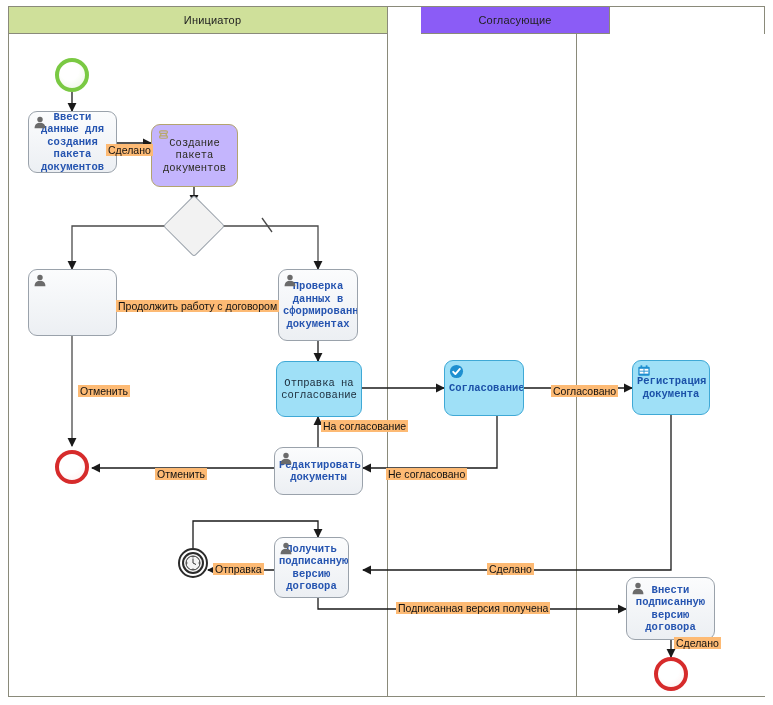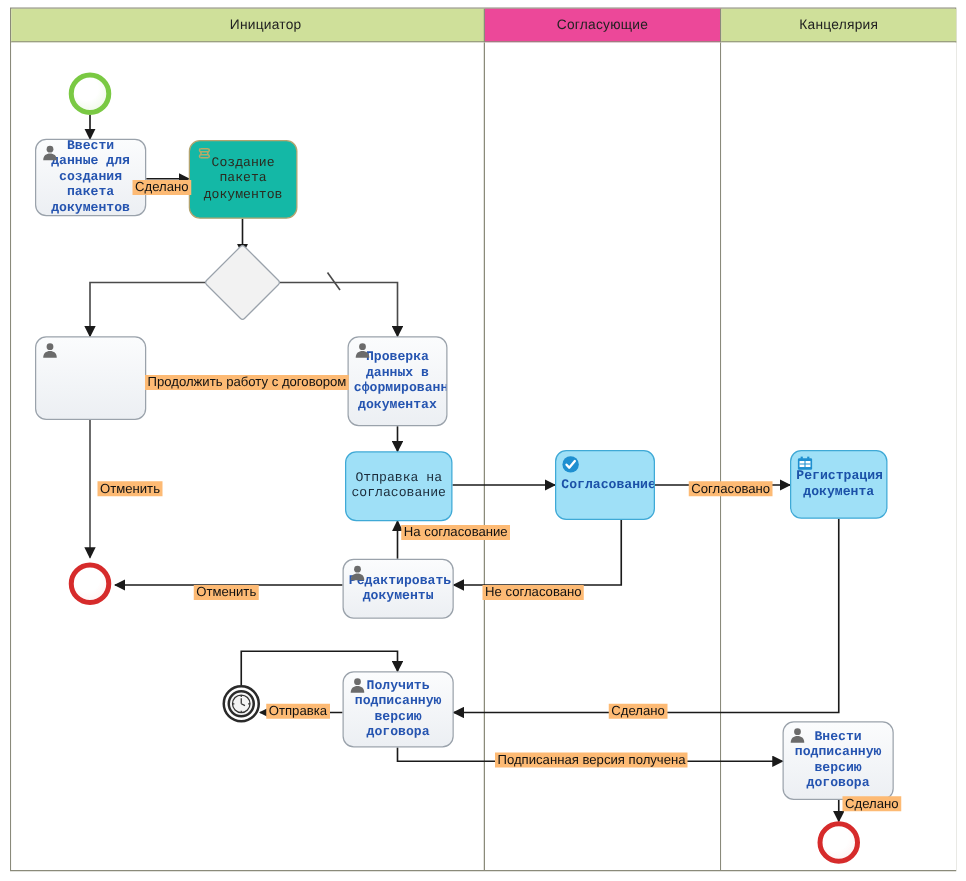--- a/index.html
+++ b/index.html
@@ -43,21 +43,21 @@
   }
   .lane-body {
     position: absolute;
     top: 27px;
     bottom: 0;
     box-sizing: border-box;
     border-right: 1px solid #8a8a7a;
     background: #ffffff;
   }
   .lane-green  { background: #cfe09a; }
-  .lane-blue   { background: #ec4899; }
+  .lane-blue   { background: #8b5cf6; margin-left: 33px; }
   .lane-last   { border-right: none; }
   .lane-body.lane-last { border-right: none; }
 
   
   #edges {
     position: absolute;
     left: 0; top: 0;
     width: 773px; height: 705px;
     pointer-events: none;
   }
@@ -98,24 +98,25 @@
 
   
   .task-user {
     background: linear-gradient(#fbfcfd, #eceff3);
     border-color: #9aa2ab;
     color: #2554b0;
     font-weight: bold;
   }
   
   .task-script {
-    background: #14b8a6;
+    background: #c4b5fd;
     border-color: #b3a46f;
     color: #2b2b20;
     font-weight: normal;
+    margin-top: 12px;
   }
   
   .task-blue-plain {
     background: #9fe0f7;
     border: 1px solid #3fa9d6;
     color: #1b2b3a;
     font-weight: normal;
   }
   
   .task-blue {
@@ -182,23 +183,20 @@
 
 <div id="canvas">
 
   <div class="pool">
 
     <div class="lane-header lane-green" style="left:0; width:379px;padding-left:29px;">
       <span>Инициатор</span>
     </div>
     <div class="lane-header lane-blue" style="left:379px; width:189px;">
       <span>Согласующие</span>
-    </div>
-    <div class="lane-header lane-green lane-last" style="left:568px; width:188px;">
-      <span>Канцелярия</span>
     </div>
 
     <div class="lane-body" style="left:0; width:379px;"></div>
     <div class="lane-body" style="left:379px; width:189px;"></div>
     <div class="lane-body lane-last" style="left:568px; width:188px;"></div>
   </div>
 
   <svg id="edges">
     <defs>
       <marker id="arrow" viewBox="0 0 10 10" refX="9" refY="5" markerWidth="7" markerHeight="7" orient="auto-start-reverse">
@@ -319,21 +317,21 @@
   <div class="task task-user" style="left:274px; top:447px; width:89px; height:48px;">
     <span class="task-icon">
       <svg width="14" height="14" viewBox="0 0 16 16">
         <circle cx="8" cy="5" r="3.1" fill="#6b6b6b"></circle>
         <path d="M1.8 15 C1.8 10.6 4.6 8.8 8 8.8 C11.4 8.8 14.2 10.6 14.2 15 Z" fill="#6b6b6b"></path>
       </svg>
     </span>
     <span class="tlabel">Редактировать документы</span>
   </div>
 
-  <div class="task task-user" style="left:274px; top:537px; width:89px; height:61px;">
+  <div class="task task-user" style="left:274px; top:537px; width:75px; height:61px;">
     <span class="task-icon">
       <svg width="14" height="14" viewBox="0 0 16 16">
         <circle cx="8" cy="5" r="3.1" fill="#6b6b6b"></circle>
         <path d="M1.8 15 C1.8 10.6 4.6 8.8 8 8.8 C11.4 8.8 14.2 10.6 14.2 15 Z" fill="#6b6b6b"></path>
       </svg>
     </span>
     <span class="tlabel">Получить подписанную версию договора</span>
   </div>
 
   <div class="task task-blue" style="left:632px; top:360px; width:78px; height:55px;">

